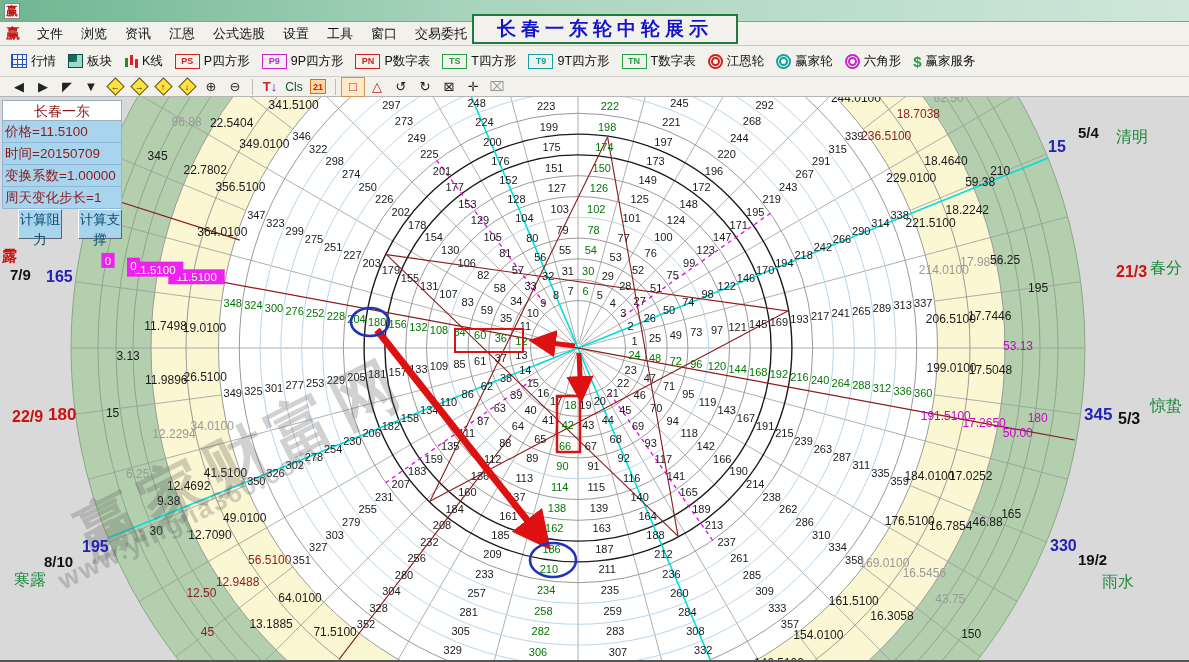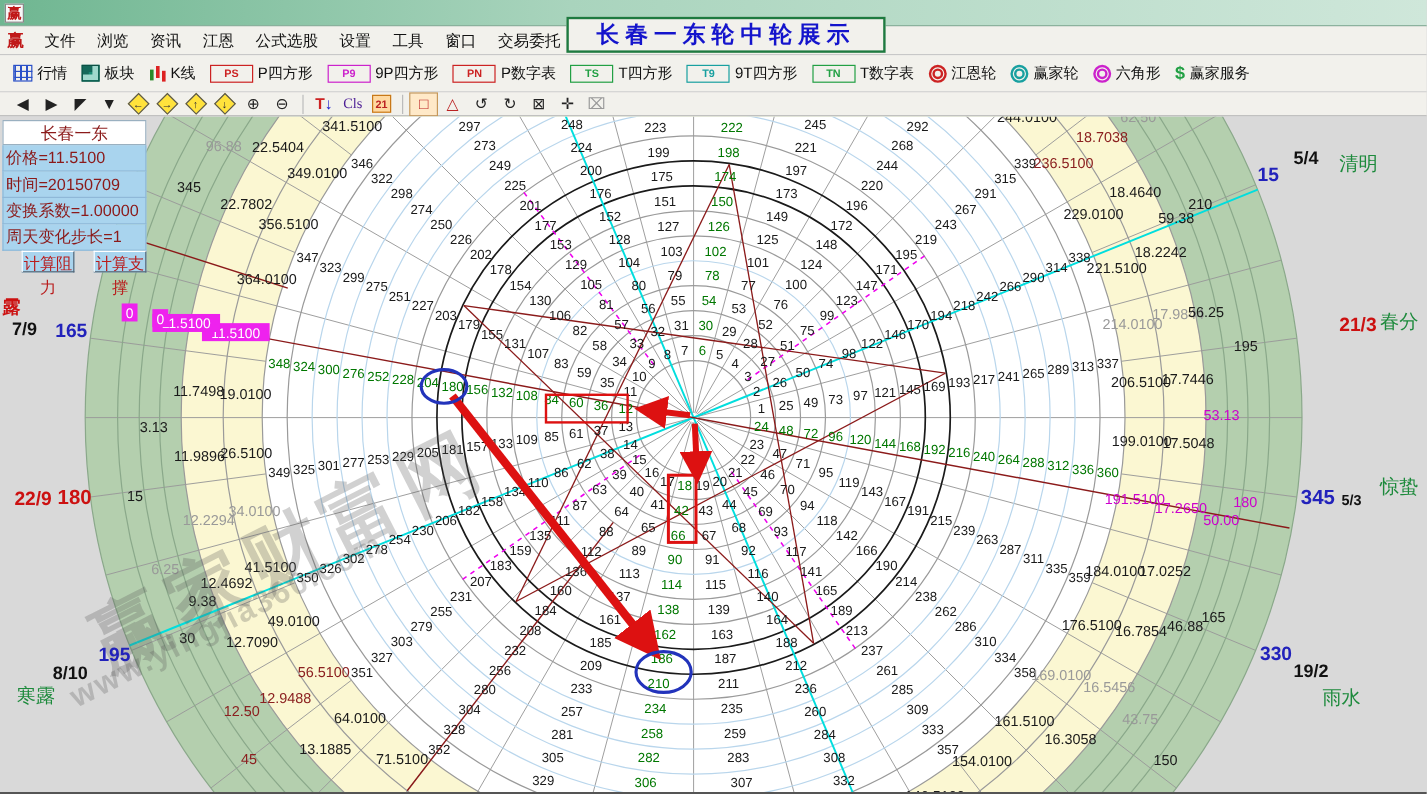--- a/index.html
+++ b/index.html
@@ -25,21 +25,21 @@
   #banner { position:absolute; left:472px; top:14px; width:266px; height:30px; background:#f2f1ec;
     border:2px solid #1e7a40; color:#1414cc; font-weight:bold; font-size:19px; letter-spacing:5px;
     display:flex; align-items:center; justify-content:center; z-index:30;font-family:Liberation Serif, serif; }
 
   
   #toolbar1 { position:absolute; left:0; top:46px; width:1189px; height:31px; background:#f2f1ec;
     border-bottom:1px solid #cfcfcf; display:flex; align-items:center; padding-left:6px; }
   .tb1-btn { display:flex; align-items:center; font-size:12.5px; color:#111; padding:3px 7px 3px 5px; cursor:default; }
   .tb1-ico { display:inline-flex; align-items:center; justify-content:center; margin-right:4px;
     font-size:13px; font-weight:bold; }
-  .tb1-ico.boxed { border:1px solid currentColor; font-size:9px; width:36px; height:15px; font-weight:bold; }
+  .tb1-ico.boxed { border:1px solid currentColor; font-size:9px; width:25px; height:15px; font-weight:bold; }
   .ico-grid { width:16px; height:14px; background:
      linear-gradient(#2a50c8,#2a50c8) 0 4px/16px 1px no-repeat,
      linear-gradient(#2a50c8,#2a50c8) 0 9px/16px 1px no-repeat,
      repeating-linear-gradient(90deg,#2a50c8 0 1px,transparent 1px 5px);
      border:1px solid #2a50c8; }
   .ico-blocks { width:15px; height:14px;
      background:#1a8a74; box-shadow:inset -5px -5px 0 #9fd8cc, inset 5px 5px 0 #14695a; border:1px solid #0d4f44;}
   .ico-kline { width:14px; height:15px; position:relative; }
   .ico-kline i { position:absolute; width:3px; background:#d22; }
   .ico-kline i:nth-child(1){ left:1px; top:4px; height:9px; background:#2a8a2a;}
@@ -58,41 +58,41 @@
   .tb2-btn.active { background:#ffe9c8; outline:1px solid #c89858; }
   .tb2-sep { width:1px; height:16px; background:#bbb; margin:0 4px; }
   .diamond { width:13px; height:13px; transform:rotate(45deg); background:#ffe23c; border:1px solid #555;
     display:inline-flex; align-items:center; justify-content:center; }
   .diamond span { transform:rotate(-45deg); font-size:9px; font-weight:bold; color:#223; }
   .tb2-red { color:#b22; }
   .tb2-gray { color:#999; }
   .cal { background:#ffd9a0; border:1px solid #c87818; color:#b22; font-size:9px; font-weight:bold;
     width:16px; height:15px; display:inline-flex; align-items:center; justify-content:center; }
   .tdown .t { color:#c22; font-weight:bold; } .tdown .d { color:#22c; font-weight:bold; }
-  .cls { font-size:12px; color:#4c1d95;font-family:Liberation Serif, serif; }
+  .cls { font-size:12px; color:#14532d; }
 
   
   #wheel-area { position:absolute; left:0; top:97px; width:1189px; height:565px; background:#d9d9d9;
     overflow:hidden; border-bottom:2px solid #555; }
   #wheel-svg { position:absolute; left:0; top:0; }
 
   
   .wm { position:absolute; color:rgba(90,90,90,.28); font-weight:bold; transform-origin:left center; pointer-events:none; z-index:5;}
   #wm1 { left:80px; top:400px; font-size:64px; transform:rotate(-27deg); letter-spacing:8px;}
   #wm2 { left:60px; top:470px; font-size:26px; transform:rotate(-27deg); letter-spacing:2px;}
 
   
   #panel { position:absolute; left:2px; top:3px; width:120px; z-index:20; font-size:13.5px; }
   #panel .p-title { background:#fff; border:1px solid #9ab0c0; color:#8b1a1a; text-align:center;
     height:21px; line-height:20px; font-size:14px; }
   .p-row { background:#a9d4ee; border:1px solid #8fb8d8; border-top:none; color:#8b1a1a;
     height:22px; line-height:21px; padding-left:2px; white-space:nowrap; }
   #panel .p-btns { display:flex; }
   .p-btn { flex:1; background:#a9d4ee; border:1px solid #fff; border-right-color:#567; border-bottom-color:#567;
-    color:#b91c1c; height:18px; line-height:20px; text-align:center; font-size:13.5px; cursor:default;margin-left:16px; }
+    color:#0c4a6e; height:30px; line-height:20px; text-align:center; font-size:13.5px; cursor:default;margin-left:16px; }
 
   
   .olabel { position:absolute; white-space:nowrap; z-index:6; }
 
   svg text { font-family:"Liberation Sans","DejaVu Sans",sans-serif; }
 </style>
 </head>
 <body>
 
 <div id="app">
@@ -783,19 +783,19 @@
       <div class="olabel" style="left: 48px; top: 308px; color: rgb(204, 17, 17); font-size: 17px; font-weight: bold;">180</div>
       <div class="olabel" style="left: 82px; top: 441px; color: rgb(34, 34, 187); font-size: 16px; font-weight: bold;">195</div>
       <div class="olabel" style="left: 44px; top: 456px; color: rgb(17, 17, 17); font-size: 15px; font-weight: bold;">8/10</div>
       <div class="olabel" style="left: 14px; top: 473px; color: rgb(29, 138, 60); font-size: 16px;">寒露</div>
       <div class="olabel" style="left: 1078px; top: 27px; color: rgb(17, 17, 17); font-size: 15px; font-weight: bold;">5/4</div>
       <div class="olabel" style="left: 1116px; top: 30px; color: rgb(29, 138, 60); font-size: 16px;">清明</div>
       <div class="olabel" style="left: 1048px; top: 41px; color: rgb(34, 34, 187); font-size: 16px; font-weight: bold;">15</div>
       <div class="olabel" style="left: 1116px; top: 166px; color: rgb(204, 17, 17); font-size: 16px; font-weight: bold;">21/3</div>
       <div class="olabel" style="left: 1150px; top: 161px; color: rgb(29, 138, 60); font-size: 16px;">春分</div>
       <div class="olabel" style="left: 1084px; top: 308px; color: rgb(34, 34, 187); font-size: 17px; font-weight: bold;">345</div>
-      <div class="olabel" style="left: 1118px; top: 313px; color: rgb(17, 17, 17); font-size: 12px; font-weight: bold;">5/3</div>
+      <div class="olabel" style="left: 1118px; top: 313px; color: rgb(17, 17, 17); font-size: 16px; font-weight: bold;">5/3</div>
       <div class="olabel" style="left: 1150px; top: 299px; color: rgb(29, 138, 60); font-size: 16px;">惊蛰</div>
       <div class="olabel" style="left: 1050px; top: 440px; color: rgb(34, 34, 187); font-size: 16px; font-weight: bold; text-align: right;">330</div>
       <div class="olabel" style="left: 1078px; top: 454px; color: rgb(17, 17, 17); font-size: 15px; font-weight: bold;">19/2</div>
       <div class="olabel" style="left: 1102px; top: 475px; color: rgb(29, 138, 60); font-size: 16px;">雨水</div>
     </div>
 </div>
 
 </body></html>

